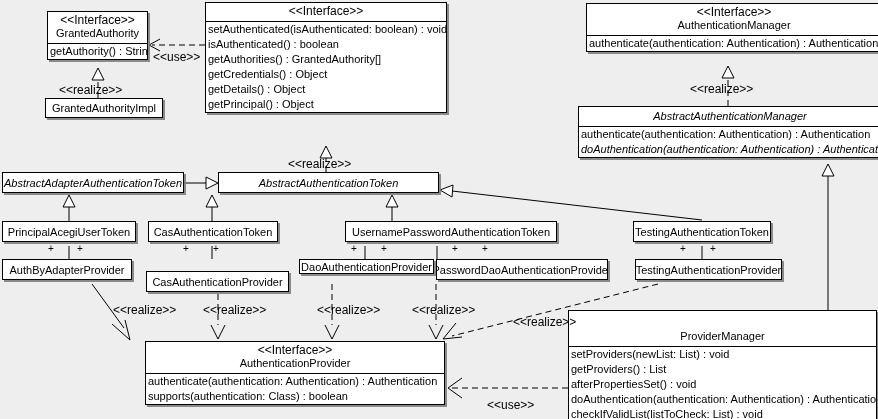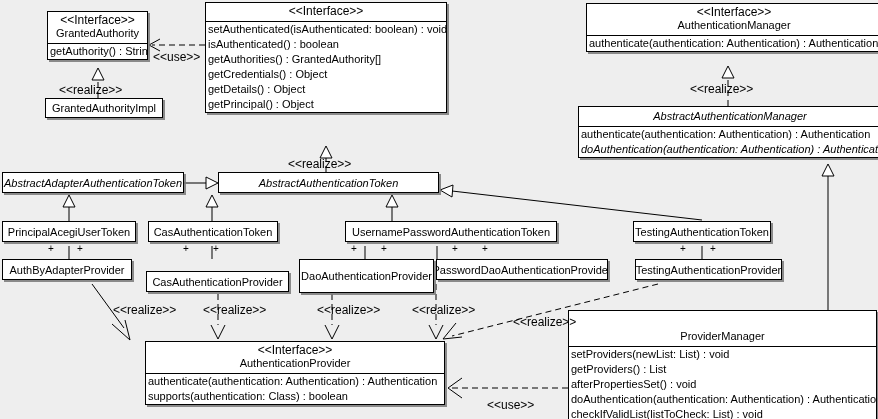--- a/index.html
+++ b/index.html
@@ -308,21 +308,21 @@
   </div>
 
   <div class="uml simple" style="left:2px; top:259px; width:130px; height:21px;">
     <div class="cname">AuthByAdapterProvider</div>
   </div>
 
   <div class="uml simple" style="left:146px; top:271px; width:143px; height:21px;">
     <div class="cname">CasAuthenticationProvider</div>
   </div>
 
-  <div class="uml simple" style="left:299px; top:259px; width:135px; height:34px;">
+  <div class="uml simple" style="left:299px; top:259px; width:135px; height:15px;">
     <div class="cname">DaoAuthenticationProvider</div>
   </div>
 
   <div class="uml simple" style="left:436px; top:259px; width:172px; height:21px;">
     <div class="cname">PasswordDaoAuthenticationProvider</div>
   </div>
 
   <div class="uml simple" style="left:635px; top:259px; width:147px; height:21px;">
     <div class="cname">TestingAuthenticationProvider</div>
   </div>

